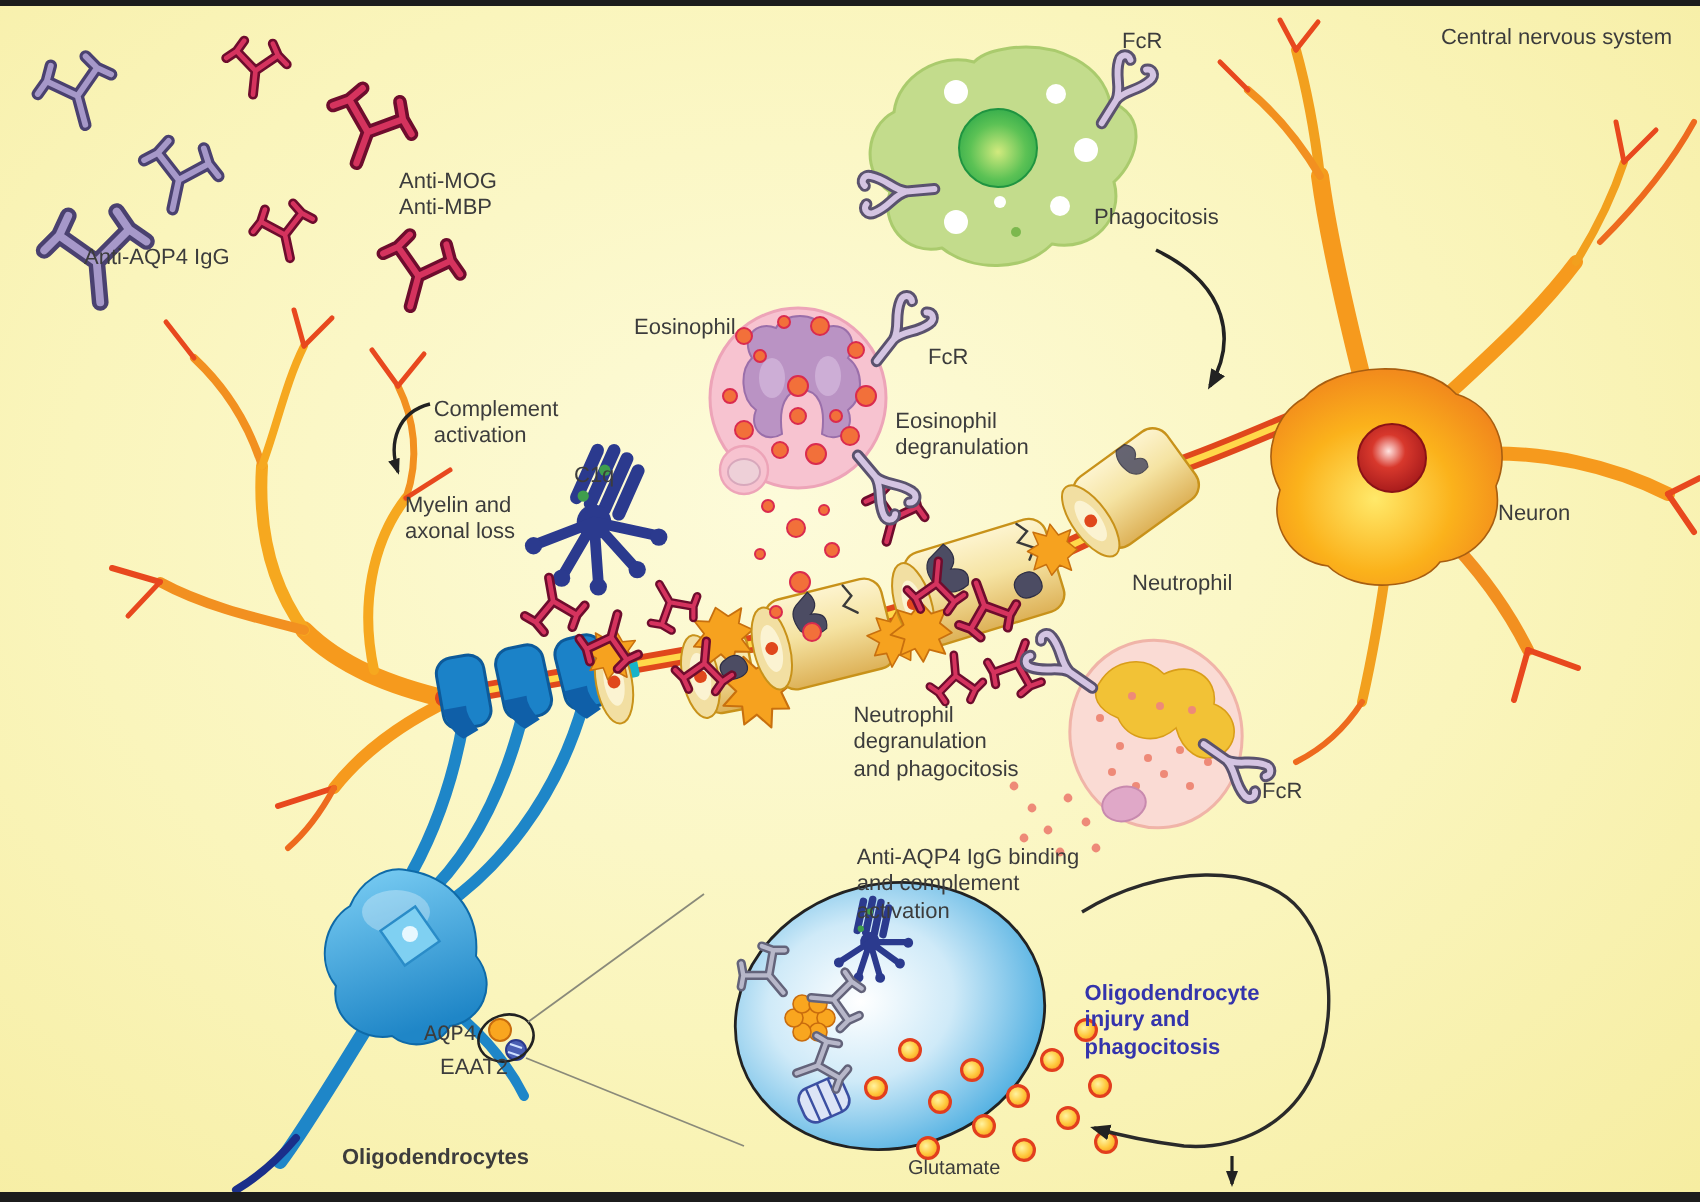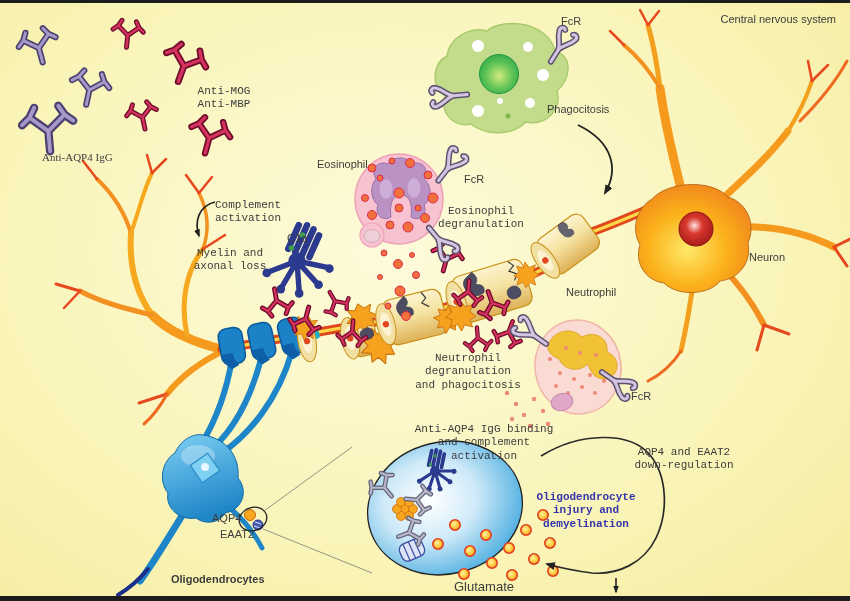--- a/index.html
+++ b/index.html
@@ -7,21 +7,21 @@
     position:relative;width:850px;height:601px;box-sizing:border-box;
     border-top:3px solid #1c1c1c;border-bottom:5px solid #1c1c1c;
     background:radial-gradient(ellipse at 46% 42%, #fdfbda 0%, #faf5bc 55%, #f6eda1 100%);
     overflow:hidden;font-family:"Liberation Sans", sans-serif;
   }
   svg.art{position:absolute;left:0;top:0;}
   .lbl{
     position:absolute;font-size:11px;line-height:1.22;color:#3c3c3c;
     white-space:pre-line;pointer-events:none;
   }
-  .ctr{transform:translateX(-50%);text-align:center;font-family:Liberation Mono, monospace;}
+  .ctr{transform:translateX(-50%);text-align:left;}
   .injury{color:#3434ac;font-weight:bold;}
   
   .abo{fill:none;stroke:var(--o,#333);stroke-width:6.2;stroke-linecap:round;stroke-linejoin:round;}
   .abi{fill:none;stroke:var(--i,#ccc);stroke-width:2.9;stroke-linecap:round;stroke-linejoin:round;}
   .abP{--o:#4a4170;--i:#a698c9;}
   .abR{--o:#6e0c2d;--i:#d5335e;}
   .abG{--o:#63637a;--i:#b7b7c9;}
   .fco{fill:none;stroke:#5a526e;stroke-width:5.2;stroke-linecap:round;stroke-linejoin:round;}
   .fci{fill:none;stroke:#d4c4e2;stroke-width:2.6;stroke-linecap:round;stroke-linejoin:round;}
   .c1qF rect,.c1qF .knob{fill:#2b3a8e;}
@@ -391,45 +391,43 @@
 
   <g>
     <path d="M541,453 C580,429 630,428 650,452 C668,474 668,510 656,535 C644,560 618,572 592,570 C576,568 561,565 547,561" fill="none" stroke="#2a2a2a" stroke-width="1.7" marker-end="url(#arrB)"></path>
     <path d="M616,575 L616,589" fill="none" stroke="#222" stroke-width="1.6" marker-end="url(#arr)"></path>
   </g>
 </svg>
 
 <div class="lbl" style="right:14px;top:10px;margin-left:27px;">Central nervous system</div>
 <div class="lbl ctr" style="left:224px;top:82px;">Anti-MOG
 Anti-MBP</div>
-<div class="lbl" style="left:42px;top:148px;font-family:Liberation Serif, serif;">Anti-AQP4 IgG</div>
+<div class="lbl" style="left:42px;top:120px;">Anti-AQP4 IgG</div>
 <div class="lbl" style="left:561px;top:12px;">FcR</div>
 <div class="lbl" style="left:547px;top:100px;">Phagocitosis</div>
 <div class="lbl" style="left:317px;top:155px;">Eosinophil</div>
 <div class="lbl" style="left:464px;top:170px;">FcR</div>
 <div class="lbl ctr" style="left:481px;top:202px;">Eosinophil
 degranulation</div>
 <div class="lbl ctr" style="left:248px;top:196px;">Complement
 activation</div>
 <div class="lbl" style="left:287px;top:229px;text-align:right;">C1q</div>
 <div class="lbl ctr" style="left:230px;top:244px;">Myelin and
 axonal loss</div>
 <div class="lbl" style="left:749px;top:248px;">Neuron</div>
 <div class="lbl" style="left:566px;top:283px;">Neutrophil</div>
 <div class="lbl ctr" style="left:468px;top:349px;">Neutrophil
 degranulation
 and phagocitosis</div>
 <div class="lbl" style="left:631px;top:387px;">FcR</div>
-<div class="lbl" style="left:212px;top:509px;">AQP4</div>
+<div class="lbl" style="left:212px;top:509px;font-family:Liberation Mono, monospace;">AQP4</div>
 <div class="lbl" style="left:220px;top:525px;">EAAT2</div>
 <div class="lbl" style="left:171px;top:570px;font-weight:bold;">Oligodendrocytes</div>
 <div class="lbl ctr" style="left:484px;top:420px;">Anti-AQP4 IgG binding
 and complement
 activation</div>
-<div class="lbl" style="left:454px;top:576px;font-size:13px;">Glutamate</div>
-<div class="lbl ctr" style="left:684px;top:443px;">AQP4 and EAAT2
-down-regulation</div>
+<div class="lbl" style="left:454px;top:576px;font-size:10px;">Glutamate</div>
 <div class="lbl ctr injury" style="left:586px;top:488px;">Oligodendrocyte
 injury and
-demyelination</div>
+phagocitosis</div>
 <div class="lbl" style="left:624px;top:556px;margin-top:36px;">Glutamate uptake</div>
 
 </div>
 
 </body></html>

